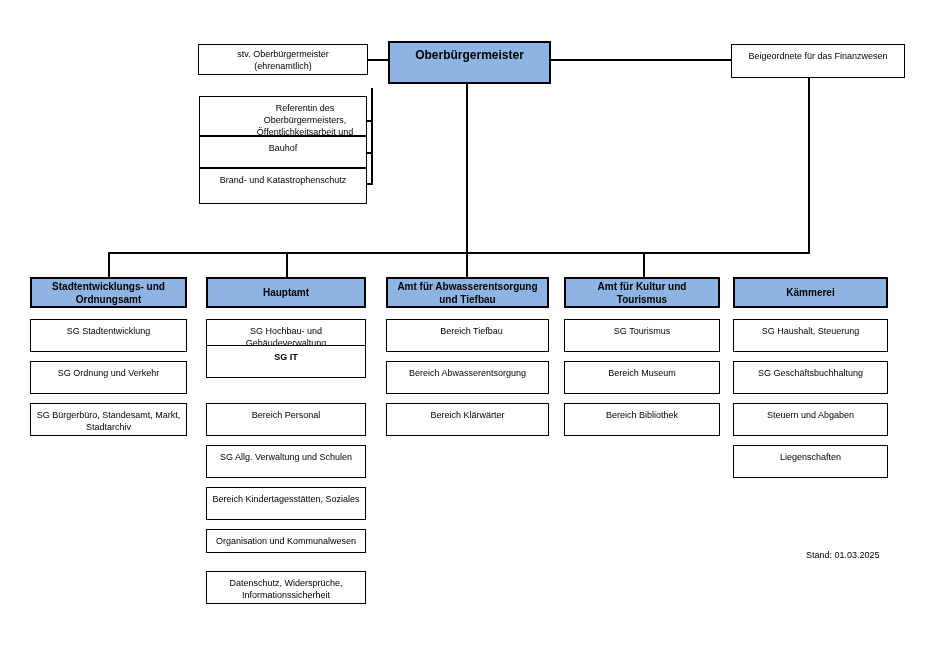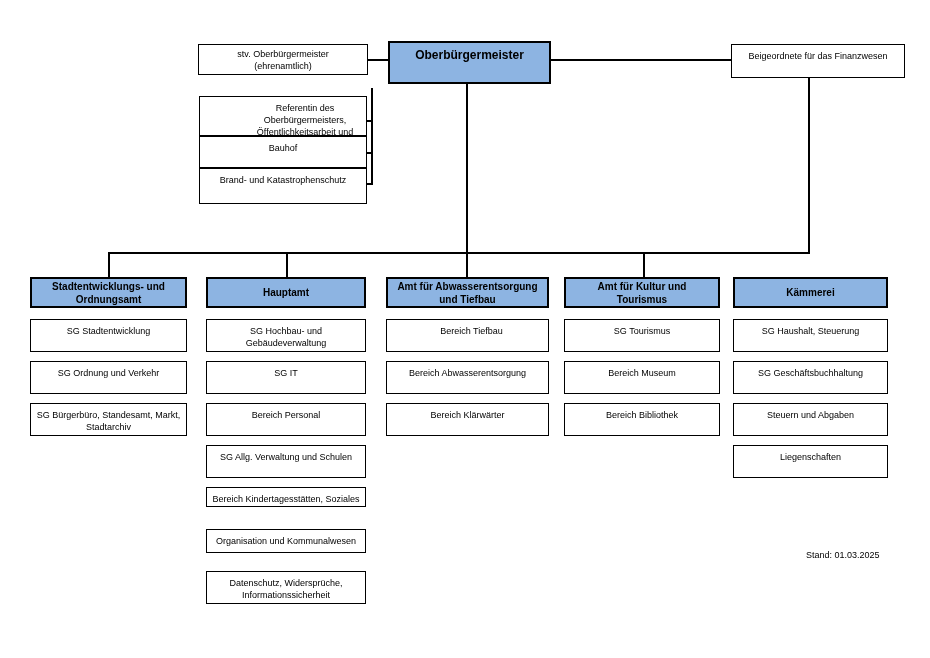--- a/index.html
+++ b/index.html
@@ -158,30 +158,30 @@
     <span class="lbl">Hauptamt</span>
   </div>
 
   <div class="box leaf center-v" style="left:30px; top:403px; width:157px; height:33px;">
     <span class="lbl">SG Bürgerbüro, Standesamt, Markt,
 Stadtarchiv</span>
   </div>
   <div class="box leaf center-v" style="left:206px; top:319px; width:160px; height:33px;">
     <span class="lbl">SG Hochbau- und Gebäudeverwaltung</span>
   </div>
-  <div class="box leaf center-v" style="left:206px; top:361px; width:160px; height:33px;">
+  <div class="box leaf center-v" style="left:206px; top:345px; width:160px; height:33px;font-weight:bold;">
     <span class="lbl">SG IT</span>
   </div>
   <div class="box leaf center-v" style="left:206px; top:403px; width:160px; height:33px;">
     <span class="lbl">Bereich Personal</span>
   </div>
   <div class="box leaf center-v" style="left:206px; top:445px; width:160px; height:33px;">
     <span class="lbl">SG Allg. Verwaltung und Schulen</span>
   </div>
-  <div class="box leaf center-v" style="left:206px; top:487px; width:160px; height:20px;">
+  <div class="box leaf center-v" style="left:206px; top:487px; width:160px; height:33px;">
     <span class="lbl">Bereich Kindertagesstätten, Soziales</span>
   </div>
   <div class="box leaf center-v" style="left:206px; top:529px; width:160px; height:24px;">
     <span class="lbl">Organisation und Kommunalwesen</span>
   </div>
   <div class="box leaf center-v" style="left:206px; top:571px; width:160px; height:33px;">
     <span class="lbl">Datenschutz, Widersprüche,
 Informationssicherheit</span>
   </div>
 

